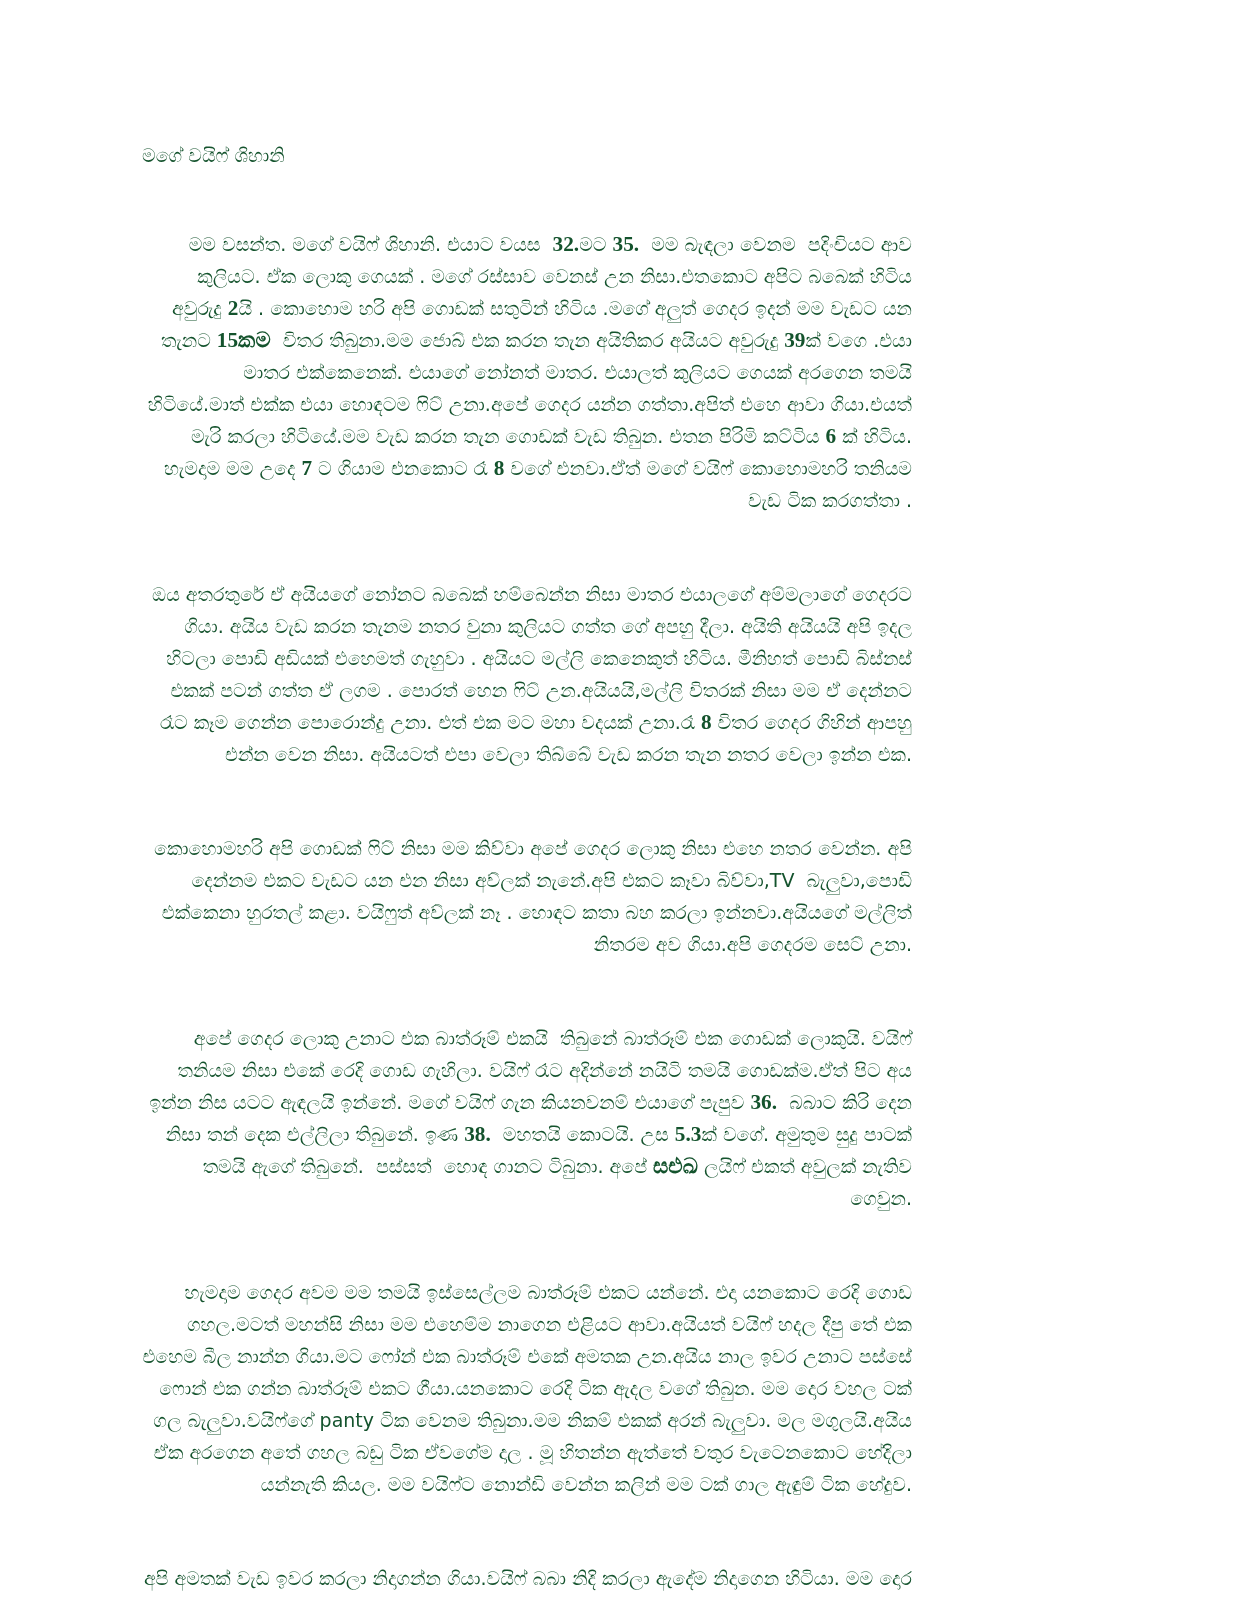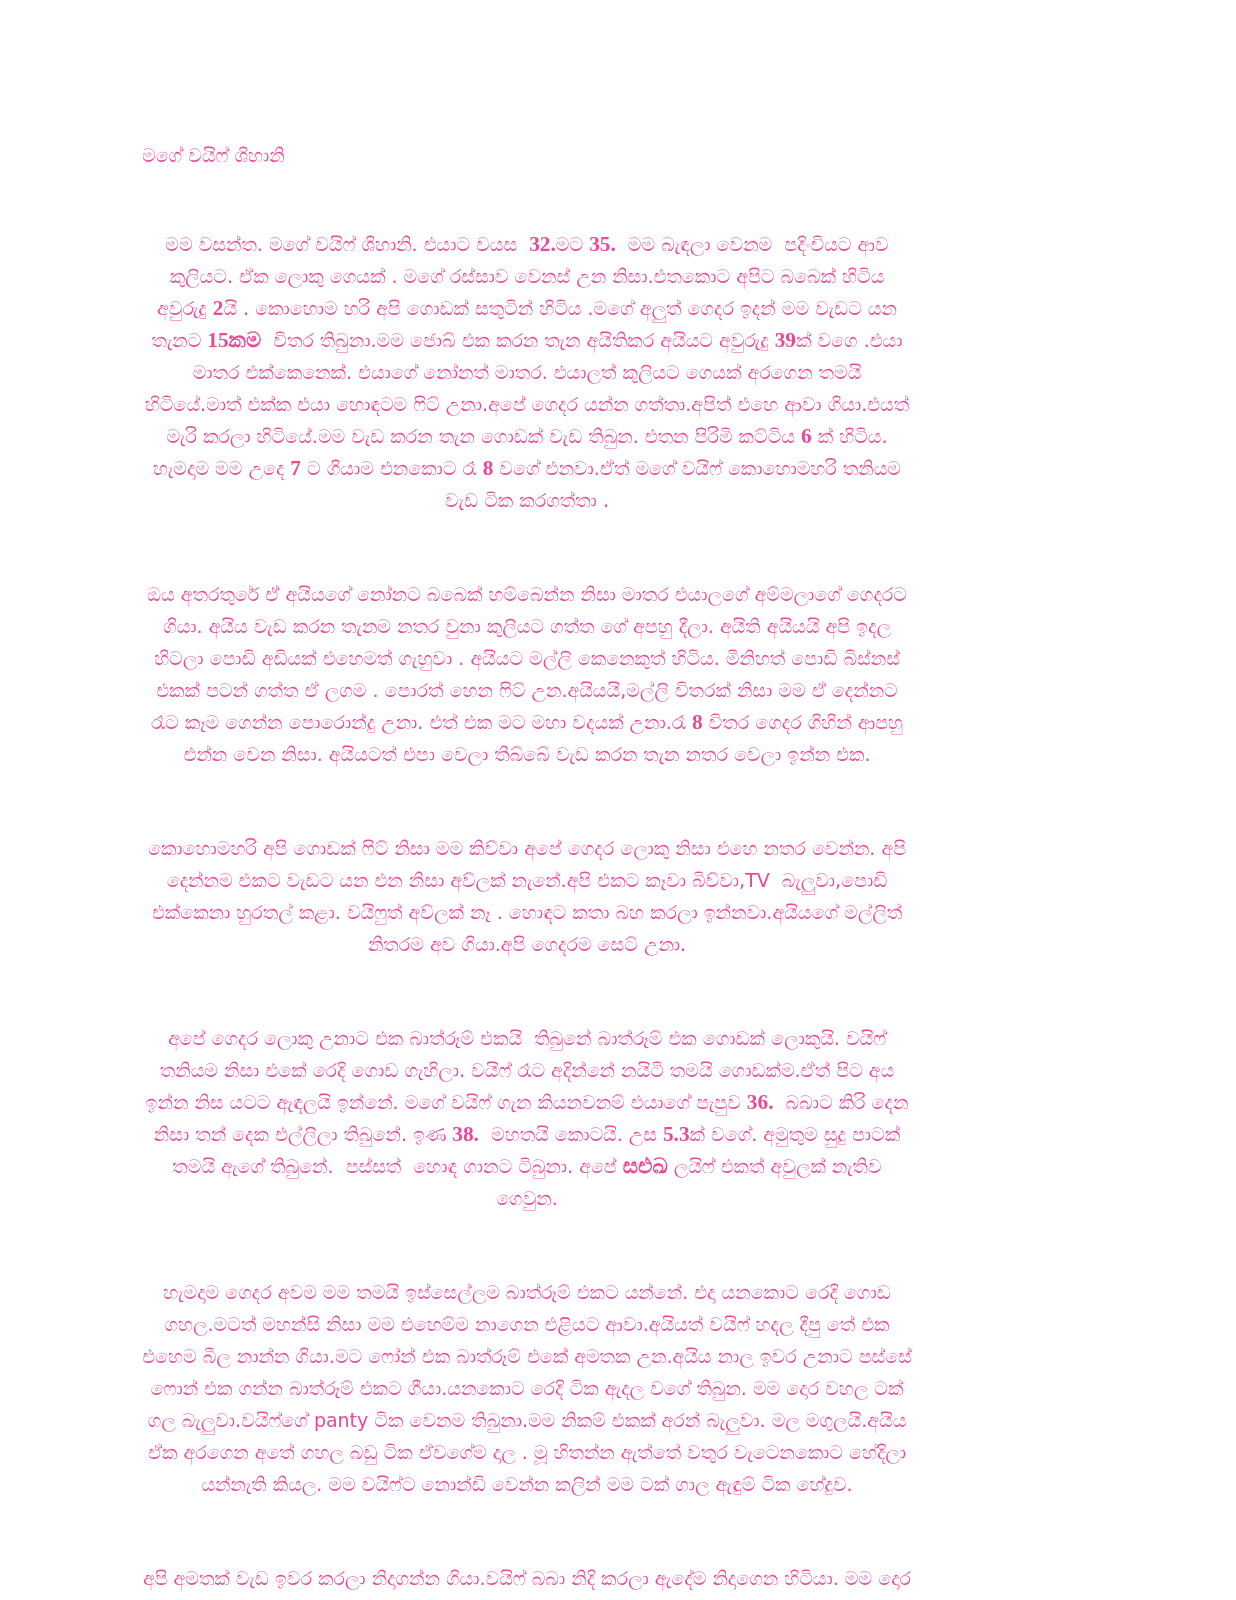--- a/index.html
+++ b/index.html
@@ -6,36 +6,36 @@
     margin: 0;
     padding: 0;
     background: #ffffff;
   }
   .page {
     position: relative;
     width: 1040px;
     height: 1600px;
     box-sizing: border-box;
     background: #ffffff;
-    color: #ec4899;
+    color: #14532d;
     padding: 140px 128px 40px 142px;
     font-family: "DejaVu Sans", sans-serif;
     font-size: 19px;
     overflow: hidden;
   }
   .doc-title {
     font-size: 19px;
     line-height: 30px;
     margin: 0 0 58px 0;
     white-space: pre-wrap;
   }
   p.para {
     margin: 0 0 62px 0;
     line-height: 32px;
-    text-align: center;
+    text-align: right;
     white-space: pre-wrap;
     word-break: normal;
   }
   p.para b {
     font-family: "Liberation Serif", "DejaVu Serif", serif;
     font-weight: 700;
     font-size: 1.12em;
   }
 </style>
 </head>

